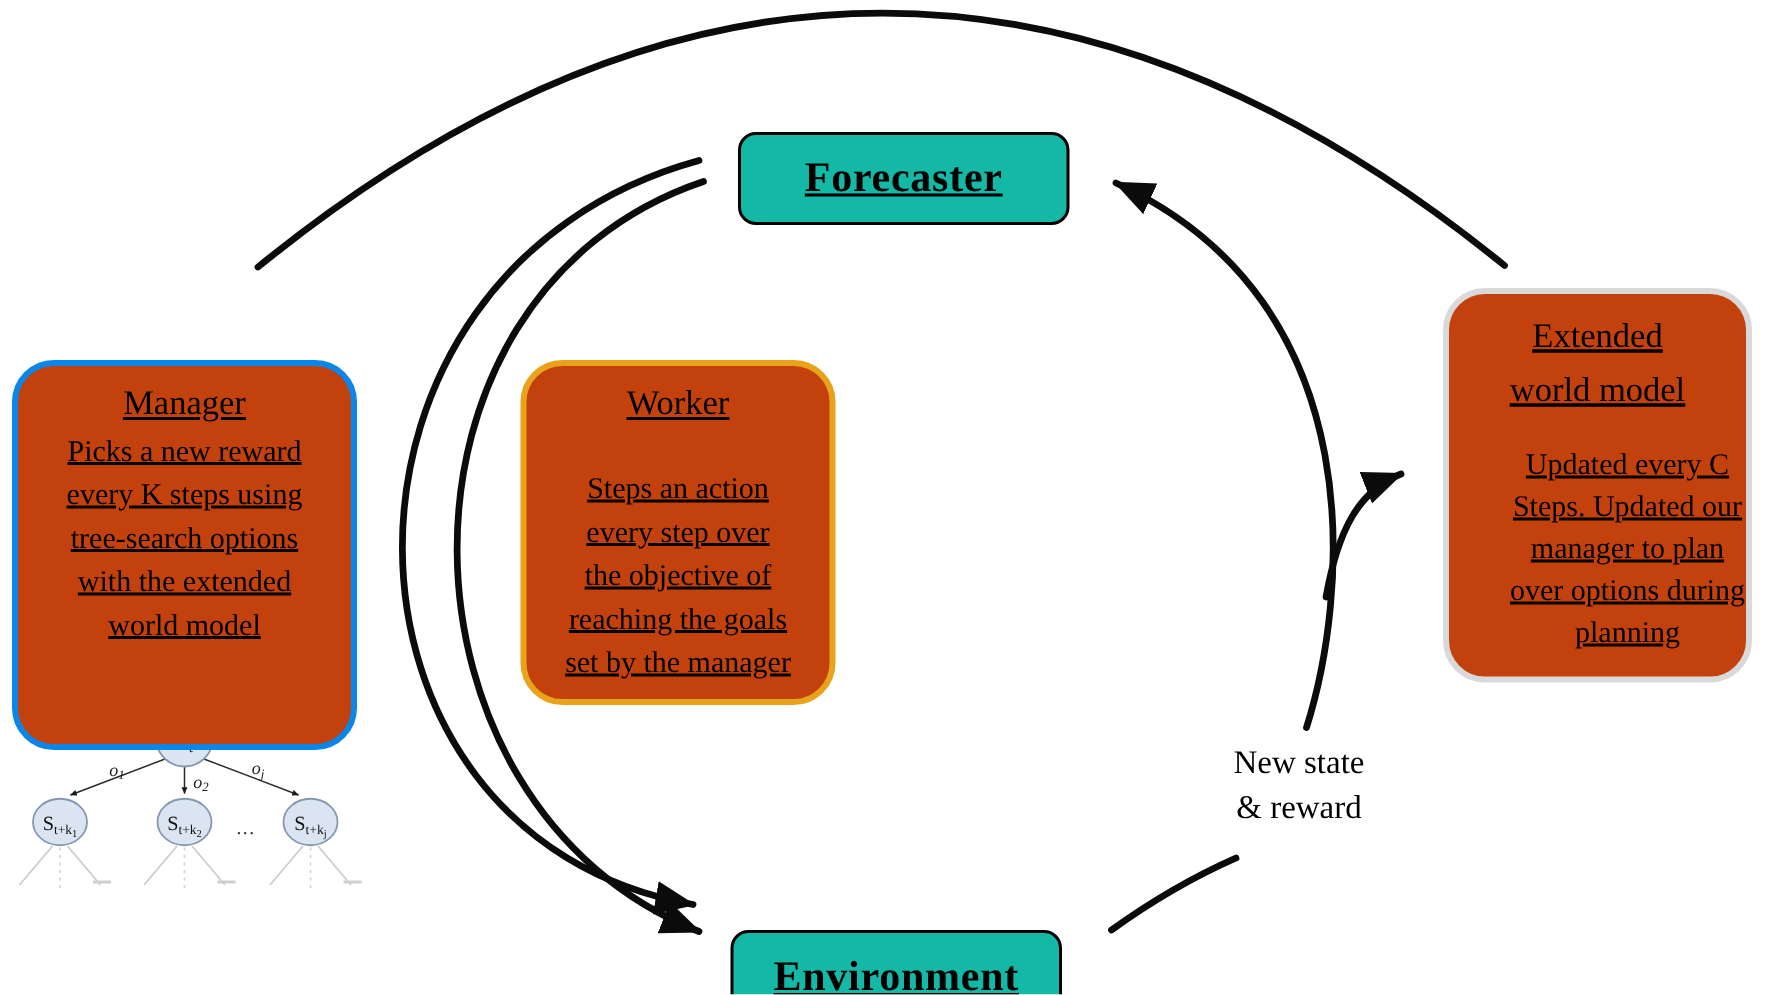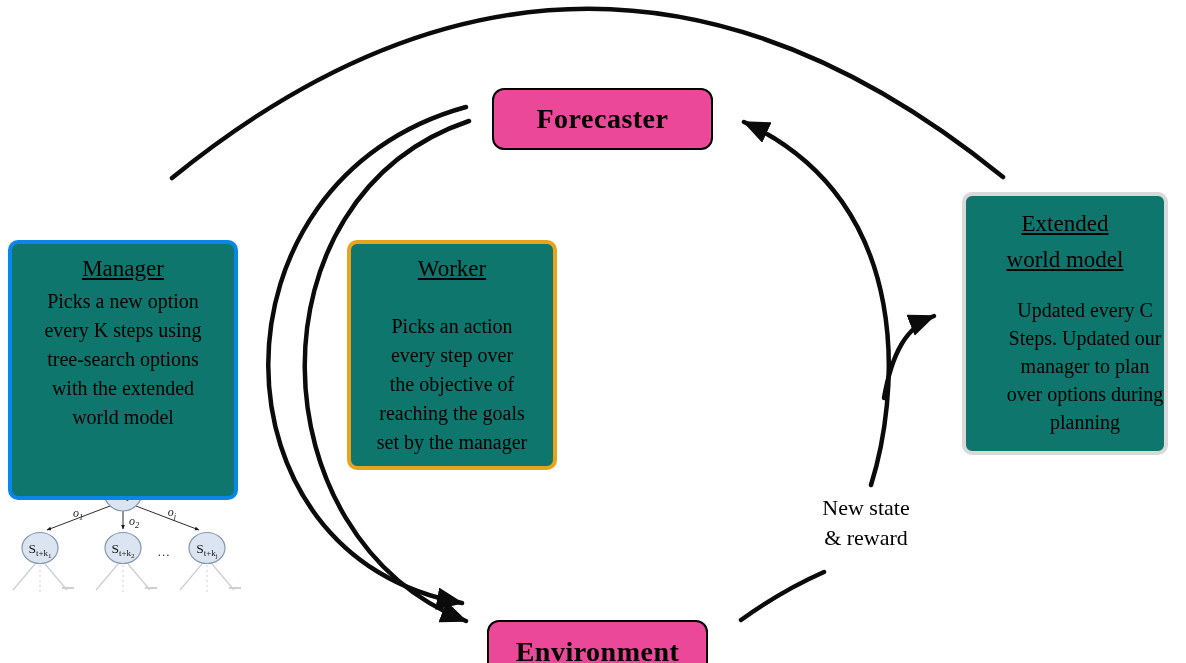--- a/index.html
+++ b/index.html
@@ -3,26 +3,26 @@
 <meta charset="utf-8">
 <style>
   html,body{margin:0;padding:0;background:#ffffff;}
   .canvas{
     position:relative;width:1186px;height:663px;background:#ffffff;overflow:hidden;
     font-family:"Liberation Serif","DejaVu Serif",serif;color:#000;
   }
   .layer{position:absolute;left:0;top:0;}
   .box{position:absolute;box-sizing:border-box;text-align:center;}
   .plainbox{
-    background:#ec4899;border:2px solid #000;border-radius:12px;
+    background:#14b8a6;border:2px solid #000;border-radius:12px;
     display:flex;align-items:center;justify-content:center;
-    font-weight:bold;font-size:28px;letter-spacing:.5px;
+    font-weight:bold;font-size:28px;letter-spacing:.5px;text-decoration:underline;
   }
   .roundbox{
-    background:#0f766e;border:4px solid #888;border-radius:10px;
+    background:#c2410c;border:4px solid #888;border-radius:28px;text-decoration:underline;
   }
   .roundbox .title{
     font-size:23px;text-decoration:underline;line-height:34px;margin-top:8px;
   }
   .roundbox .bodytext{font-size:20px;line-height:29px;}
   .forecaster{left:492px;top:88px;width:221px;height:62px;}
   .environment{left:487px;top:588px;width:221px;height:63px;margin-top:32px;}
   .manager{left:8px;top:240px;width:230px;height:260px;}
   .manager .bodytext{margin-top:1px;}
   .worker{left:347px;top:240px;width:210px;height:230px;}
@@ -116,32 +116,32 @@
     <span>Forecaster</span>
   </div>
 
   <div class="box plainbox environment">
     <span>Environment</span>
   </div>
 
   <div class="box roundbox manager" style="border-color: rgb(10, 134, 233);">
     <div class="title">Manager</div>
     <div class="bodytext">
-      <div>Picks a new option</div>
+      <div>Picks a new reward</div>
       <div>every K steps using</div>
       <div>tree-search options</div>
       <div>with the extended</div>
       <div>world model</div>
     </div>
   </div>
 
   <div class="box roundbox worker" style="border-color: rgb(232, 163, 26);">
     <div class="title">Worker</div>
     <div class="bodytext">
-      <div>Picks an action</div>
+      <div>Steps an action</div>
       <div>every step over</div>
       <div>the objective of</div>
       <div>reaching the goals</div>
       <div>set by the manager</div>
     </div>
   </div>
 
   <div class="box roundbox ewm" style="border-color: rgb(217, 217, 217);">
     <div class="title">
       <div>Extended</div>

